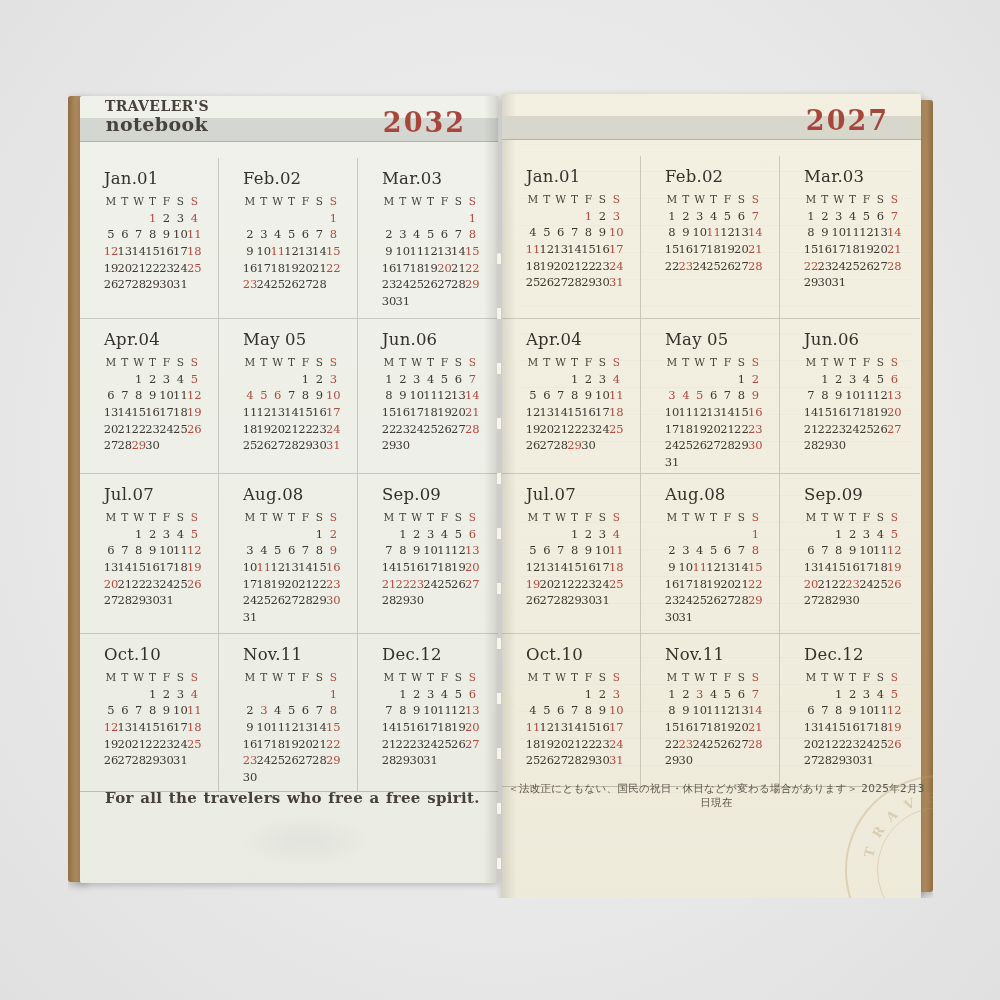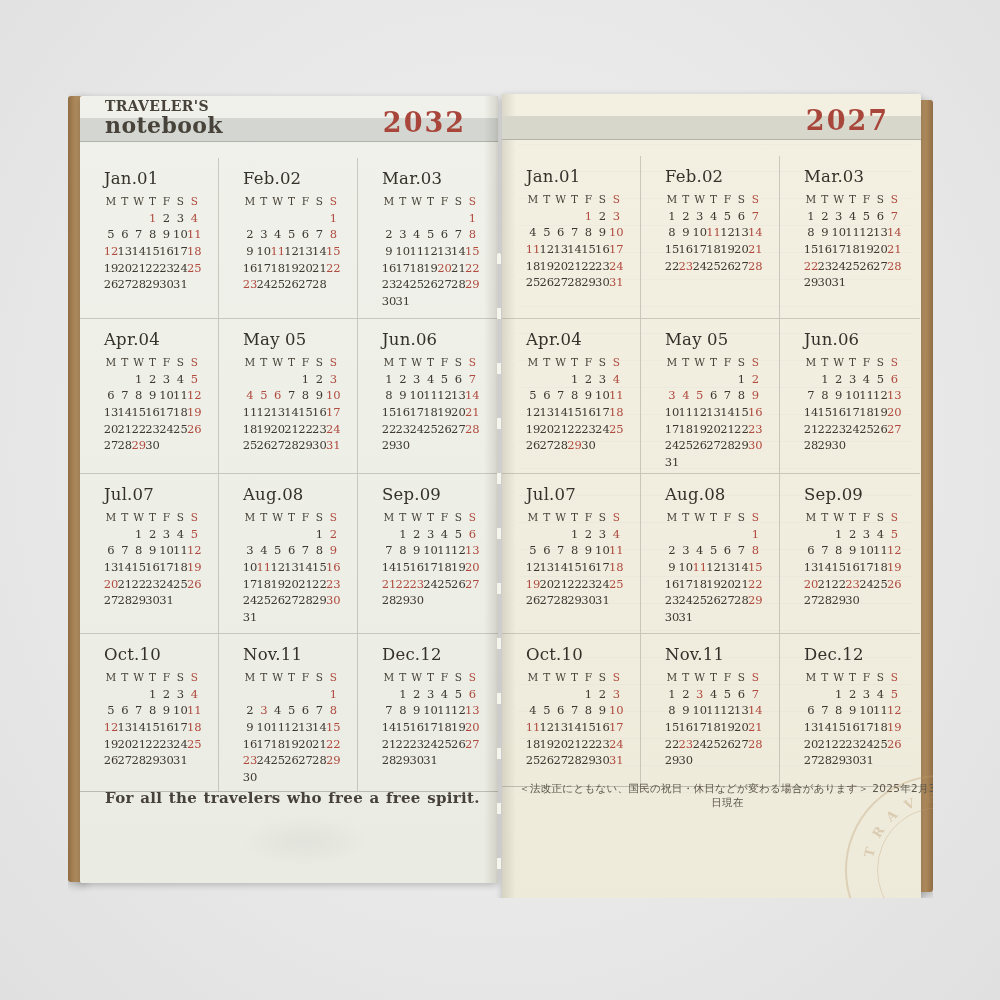--- a/index.html
+++ b/index.html
@@ -55,21 +55,21 @@
   }
 
   
   .band { position:absolute; left:0; top:22px; width:100%; height:24px;
           border-bottom:1px solid rgba(110,112,104,.35); }
   .page-left .band { background:#d3d6d1; }
   .page-right .band { background:#d7d7cb; }
   .brand { position:absolute; left:25px; top:3px; z-index:2;
            color:#47433a; font-weight:bold; line-height:1.08; letter-spacing:.4px; }
   .brand .l1 { font-size:14px; }
-  .brand .l2 { font-size:22px; }
+  .brand .l2 { font-size:19px;text-align:center; }
   .year { position:absolute; right:32px; top:11px; z-index:2;
           font-size:27px; font-weight:bold; letter-spacing:2px; color:#a8463b; }
 
   
   .months-grid {
     position:absolute; left:0; top:62px; width:100%;
     display:grid; grid-template-columns:139px 139px 140px;
     border-bottom:1px solid rgba(140,142,130,.5);
   }
   .grid-left  { grid-template-rows:161px 155px 160px 157px; }
@@ -85,21 +85,21 @@
   .wd  { font-size:10.5px; color:#474338; }
   .day { font-size:11.5px; color:#3c3830; }
   .red { color:#b04a3e; }
 
   
   .footer-left {
     position:absolute; left:25px; top:693px;
     font-size:15px; font-weight:bold; color:#46423a; letter-spacing:.3px; word-spacing:1px;
   }
   .footer-right {
-    position:absolute; left:16px; top:688px; width:100%; text-align:center;
+    position:absolute; left:5px; top:688px; width:100%; text-align:center;
     font-family:"DejaVu Sans", sans-serif; font-size:10.5px; color:#5c5549; letter-spacing:.3px;
   }
 
   
   .ghost-logo-left {
     position:absolute; left:160px; top:720px; width:130px; height:50px; border-radius:50%;
     background:radial-gradient(ellipse, rgba(110,125,140,.08), rgba(110,125,140,0) 70%);
   }
 
   

